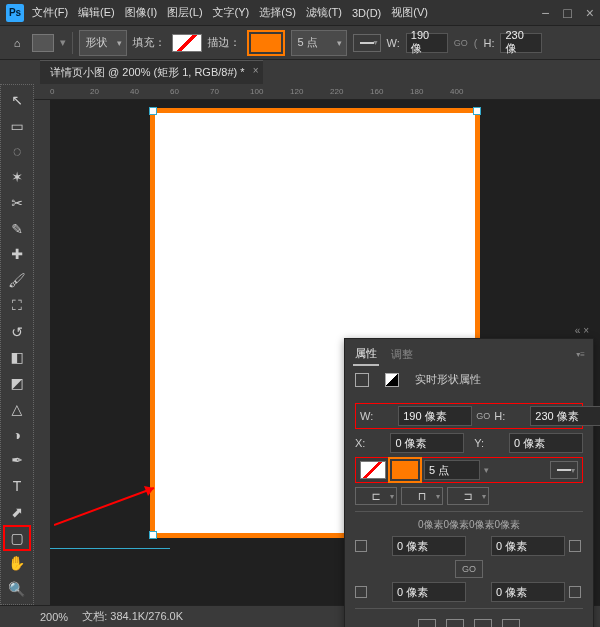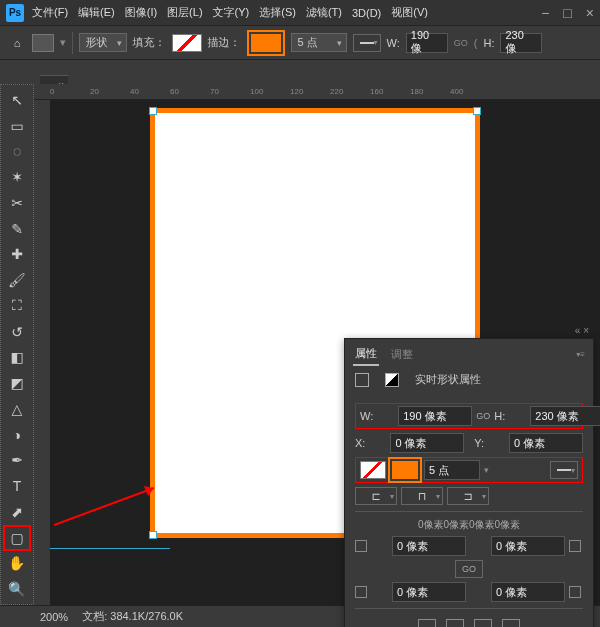--- a/index.html
+++ b/index.html
@@ -10,21 +10,21 @@
 .ps-logo { width: 18px; height: 18px; background: #31a8ff; color: #001e36; font-weight: bold; font-size: 10px; display: flex; align-items: center; justify-content: center; border-radius: 2px; margin-right: 8px; }
 .menubar span.menu-item { margin-right: 10px; color: #ddd; cursor: default; }
 .win-controls { margin-left: auto; display: flex; gap: 14px; color: #aaa; font-size: 14px; }
 .win-controls span { cursor: default; }
 
 
 .optionsbar { height: 34px; background: #3a3a3a; border-bottom: 1px solid #222; display: flex; align-items: center; padding: 0 8px; gap: 6px; }
 .home-icon { width: 18px; height: 18px; display: inline-flex; align-items: center; justify-content: center; color: #ccc; }
 .opt-swatch { width: 28px; height: 18px; background: #555; border: 1px solid #777; position: relative; }
 .opt-swatch.small { width: 22px; }
-.opt-dropdown { height: 19px; background: #4a4a4a; border: 1px solid #666; padding: 0 18px 0 6px; display: flex; align-items: center; position: relative; }
+.opt-dropdown { height: 26px; background: #4a4a4a; border: 1px solid #666; padding: 0 18px 0 6px; display: flex; align-items: center; position: relative; }
 .opt-dropdown::after { content: "▾"; position: absolute; right: 4px; color: #aaa; font-size: 9px; }
 .opt-label { color: #ccc; }
 .opt-input { background: #2a2a2a; border: 1px solid #555; color: #eee; height: 20px; padding: 0 4px; width: 42px; display: inline-flex; align-items: center; }
 .fill-swatch { width: 30px; height: 18px; background: linear-gradient(135deg, #fff 0%, #fff 45%, #f00 45%, #f00 55%, #fff 55%, #fff 100%); border: 1px solid #777; }
 .stroke-swatch { width: 30px; height: 18px; background: #ff7a00; border: 2px solid #ff7a00; }
 .stroke-wrap { padding: 2px; border: 2px solid #ff7a00; display: inline-flex; }
 .divider { width: 1px; height: 22px; background: #555; }
 
 
 .doctab-row { height: 24px; background: #3a3a3a; display: flex; align-items: flex-end; padding-left: 40px; }
@@ -133,20 +133,21 @@
   <span class="opt-label">W:</span>
   <div class="opt-input">190 像</div>
   <span class="opt-label" style="font-size:9px;color:#888">GO</span>
   <span style="color:#888">(</span>
   <span class="opt-label">H:</span>
   <div class="opt-input">230 像</div>
 </div>
 
 <div class="doctab-row">
   <div class="doctab">
+    <span>详情页小图 @ 200% (矩形 1, RGB/8#) *</span>
     <span class="close-x">×</span>
   </div>
 </div>
 
 <div class="workspace">
 
   <div class="toolcolumn">
     <div class="tool">↖</div>
     <div class="tool">▭</div>
     <div class="tool">◌</div>

